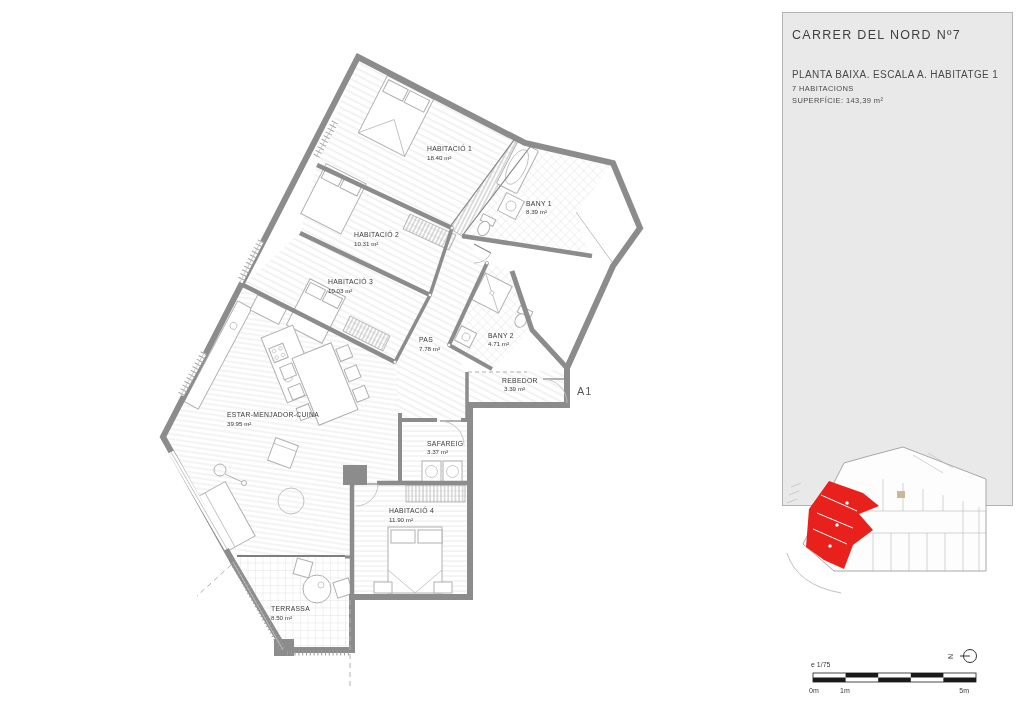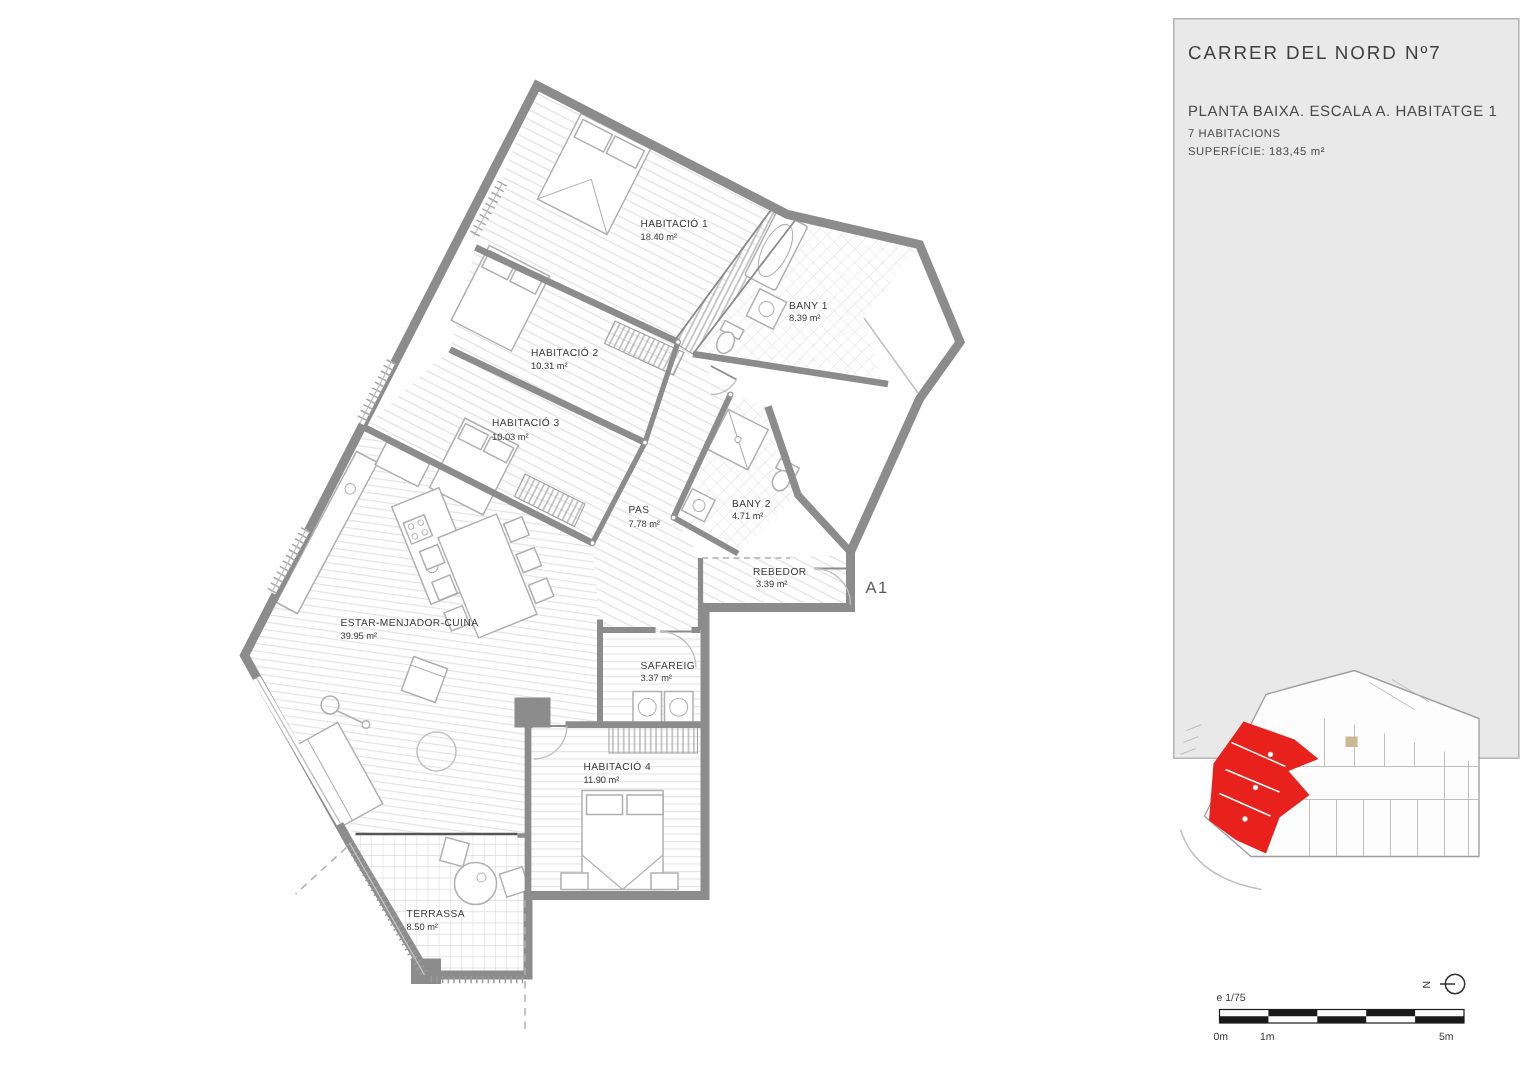--- a/index.html
+++ b/index.html
@@ -297,21 +297,21 @@
       <text class="rn" x="271" y="611">TERRASSA</text>
       <text class="ra" x="271" y="620">8.50 m²</text>
       <text class="a1" x="577" y="395">A1</text>
     </g>
   </svg>
 
   <div class="sidebar">
     <div class="sb-title">CARRER DEL NORD Nº7</div>
     <div class="sb-sub">PLANTA BAIXA. ESCALA A. HABITATGE 1</div>
     <div class="sb-small" style="top:71px">7 HABITACIONS</div>
-    <div class="sb-small" style="top:83px">SUPERFÍCIE: 183,45 m²</div>
+    <div class="sb-small" style="top:83px">SUPERFÍCIE: 143,39 m²</div>
 
     <svg class="sb-art" width="229" height="697" viewBox="0 0 229 697">
 
       <g>
         <polygon points="61,450 86,443 120,434 203,466 203,558 51,558 20,531" fill="#fdfdfd" stroke="#9e9e9e" stroke-width="0.9"></polygon>
         <g stroke="#b8b8b8" stroke-width="0.6" fill="none">
           <path d="M68,498 L203,498 M68,520 L203,520"></path>
           <path d="M90,520 L90,558 M108,520 L108,558 M126,520 L126,558 M144,520 L144,558 M162,520 L162,558 M180,520 L180,558 M196,520 L196,558"></path>
           <path d="M100,466 L100,498 M120,470 L120,498 M140,476 L140,498 M160,482 L160,498 M180,488 L180,520 M196,494 L196,520"></path>
           <path d="M130,442 L160,460 M145,440 L170,455"></path>

